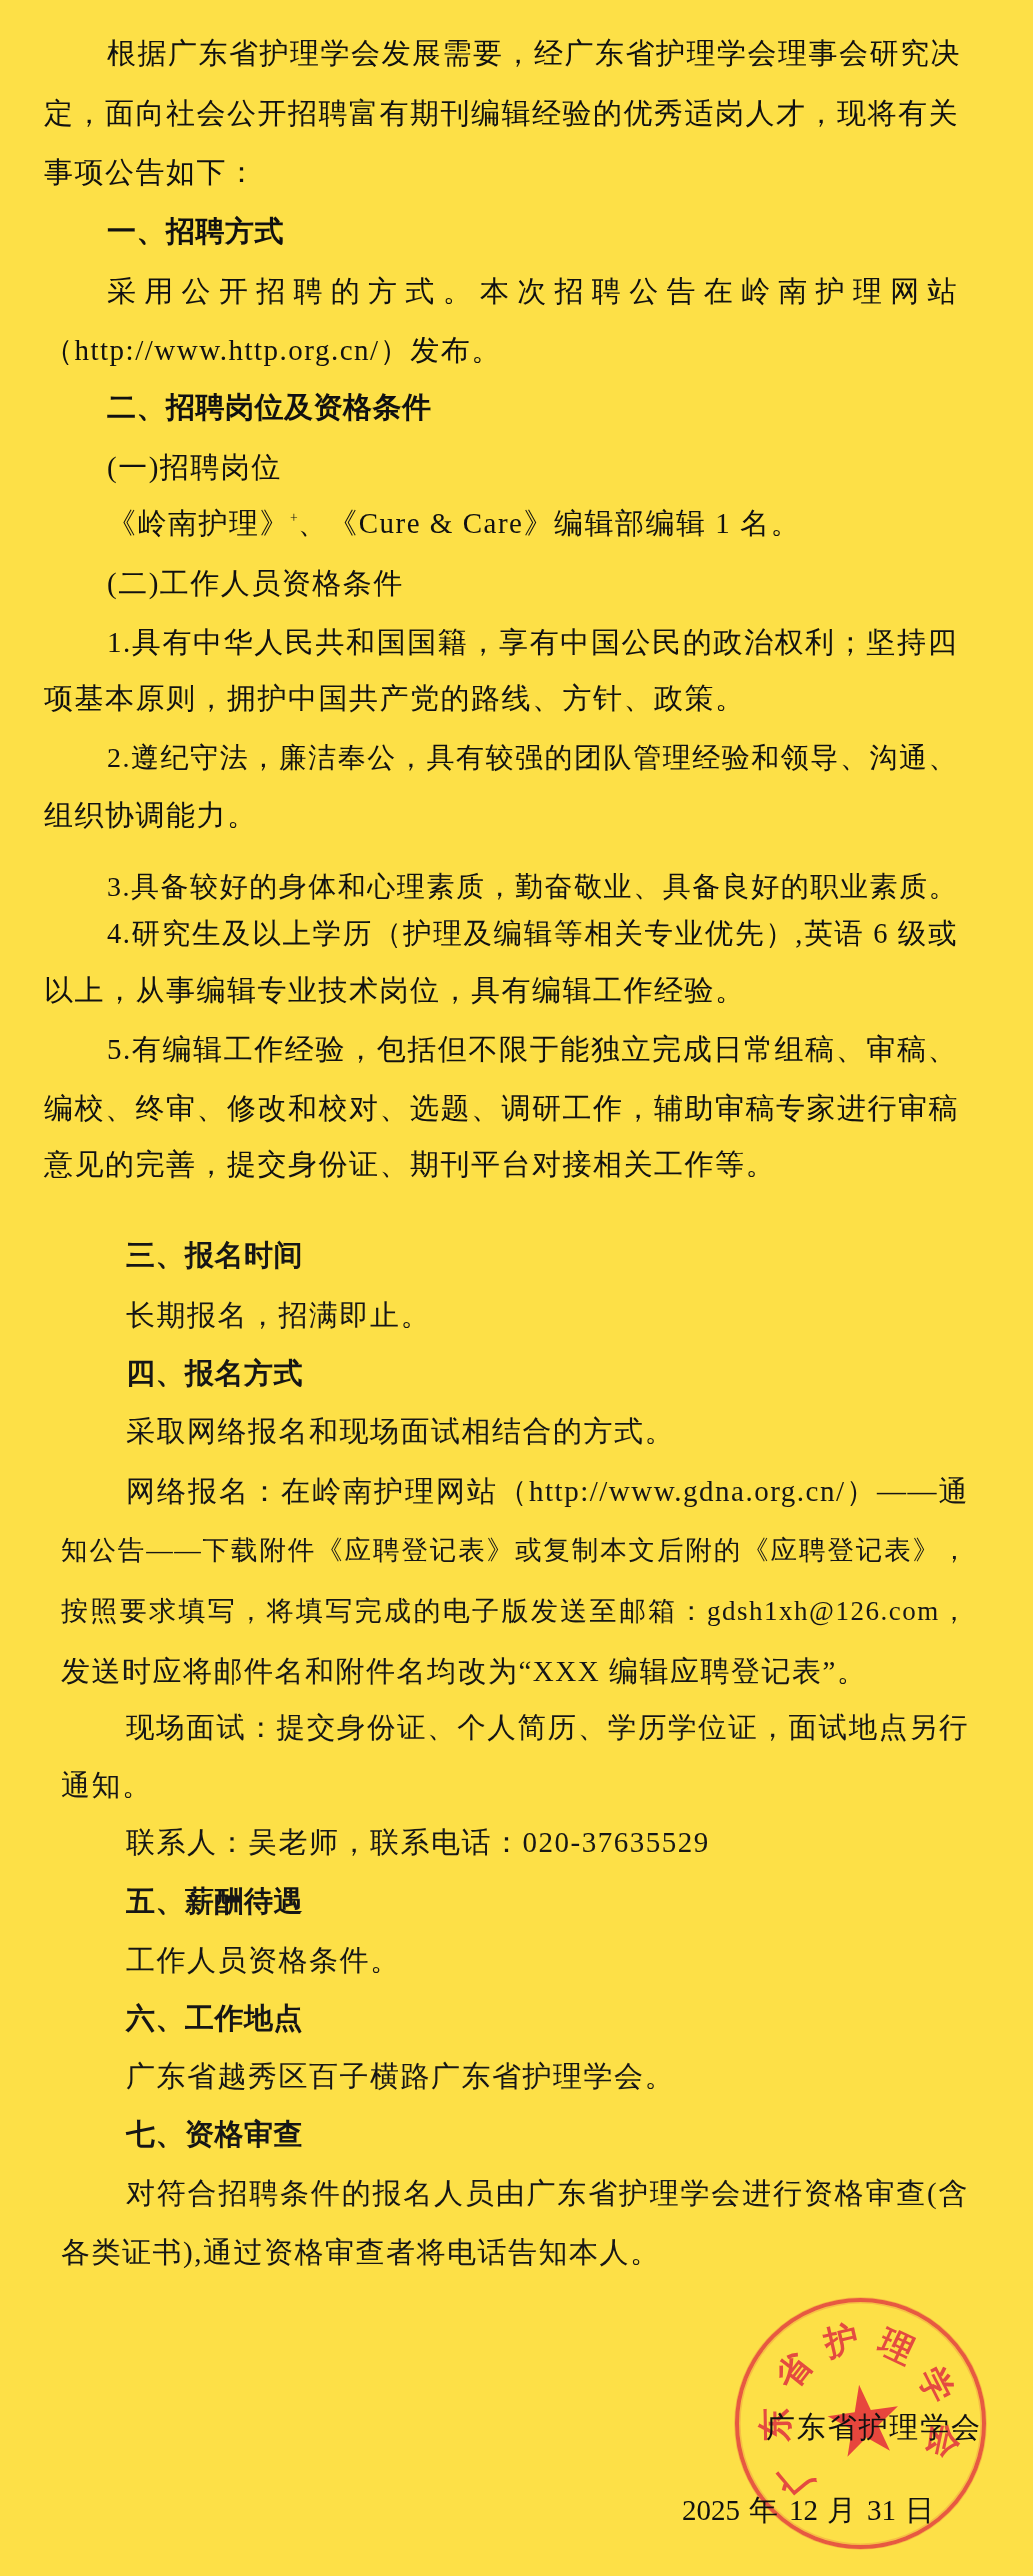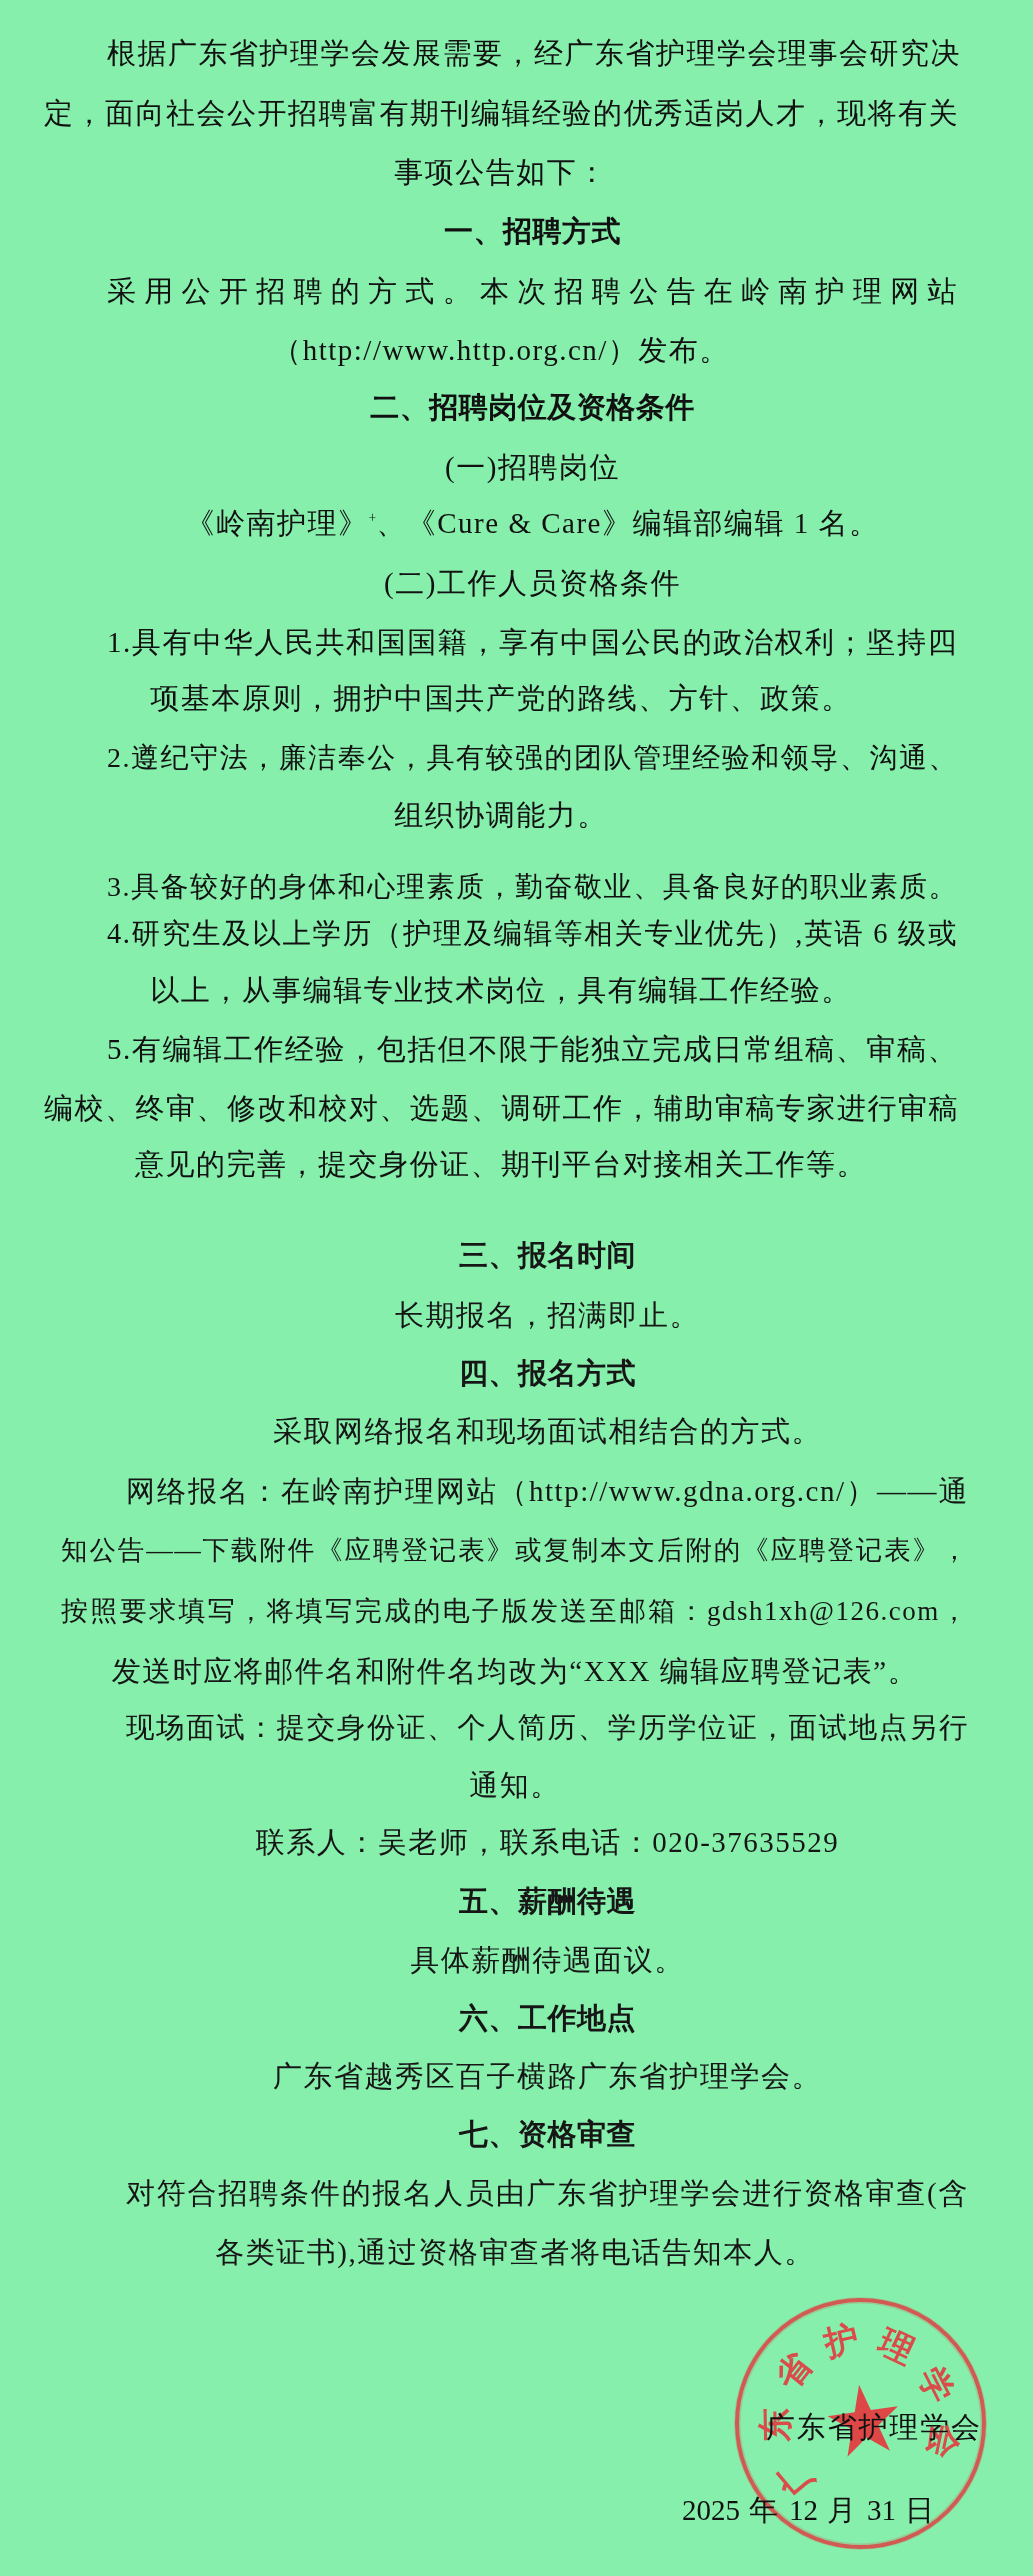--- a/index.html
+++ b/index.html
@@ -1,36 +1,35 @@
 <!DOCTYPE html>
 <html style="font-size:13px"><head>
 <meta charset="utf-8">
 <style>
   html, body { margin: 0; padding: 0; background: #ffffff; }
   .page {
     position: relative;
     width: 1033px;
     height: 2576px;
     overflow: hidden;
-    background: #86efac;
+    background: #fde047;
     color: #111111;
     font-family: "Liberation Serif", "DejaVu Serif", serif;
   }
   .ln {
     position: absolute;
     margin: 0;
     height: 35px;
     line-height: 35px;
     font-size: 29px;
     font-weight: normal;
     white-space: nowrap;
     letter-spacing: 1.5px;
     box-sizing: border-box;
     z-index: 2;
-    text-align: center;
   }
   .p1 { left: 44px; width: 914px; }
   .p1.ind { padding-left: 63px; }
   .p2 { left: 61px; width: 908px; color: #161616; }
   .p2.ind { padding-left: 65px; }
   .jl { text-align: justify; text-align-last: justify; }
   .hd {
     font-family: "Liberation Sans", "DejaVu Sans", sans-serif;
     font-weight: bold;
     letter-spacing: 0.5px;
@@ -150,21 +149,21 @@
     <div>
       <p class="ln p2 ind jl" style="top: 1710px; font-size: 28.5px;">现场面试：提交身份证、个人简历、学历学位证，面试地点另行</p>
       <p class="ln p2" style="top:1768px">通知。</p>
     </div>
 
     <p class="ln p2 ind" style="top:1825px">联系人：吴老师，联系电话：020-37635529</p>
   </section>
 
   <section>
     <h2 class="ln p2 ind hd" style="top:1884px">五、薪酬待遇</h2>
-    <p class="ln p2 ind" style="top:1943px">具体薪酬待遇面议。</p>
+    <p class="ln p2 ind" style="top:1943px">工作人员资格条件。</p>
   </section>
 
   <section>
     <h2 class="ln p2 ind hd" style="top:2001px">六、工作地点</h2>
     <p class="ln p2 ind" style="top:2059px">广东省越秀区百子横路广东省护理学会。</p>
   </section>
 
   <section>
     <h2 class="ln p2 ind hd" style="top:2117px">七、资格审查</h2>
     <p class="ln p2 ind jl" style="top:2176px">对符合招聘条件的报名人员由广东省护理学会进行资格审查(含</p>

